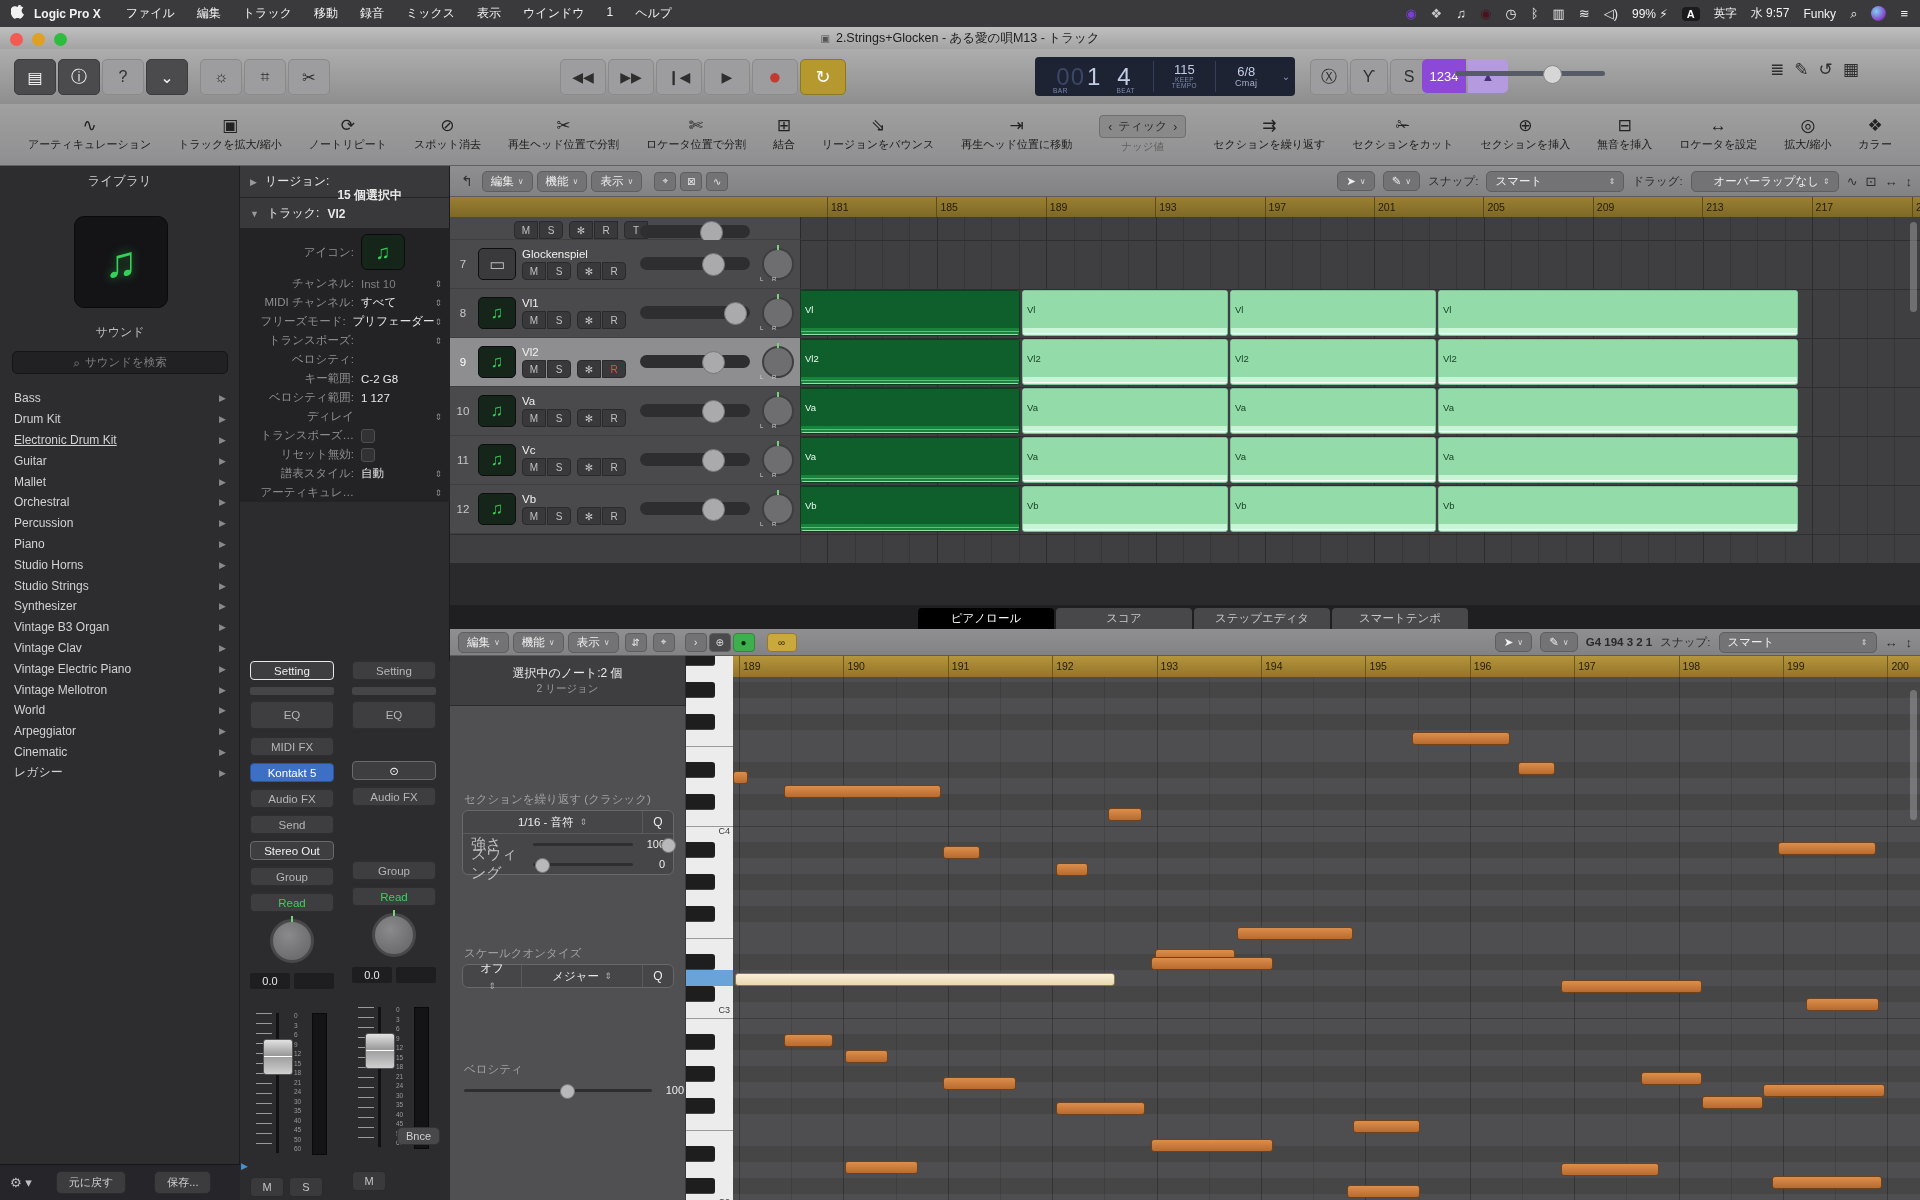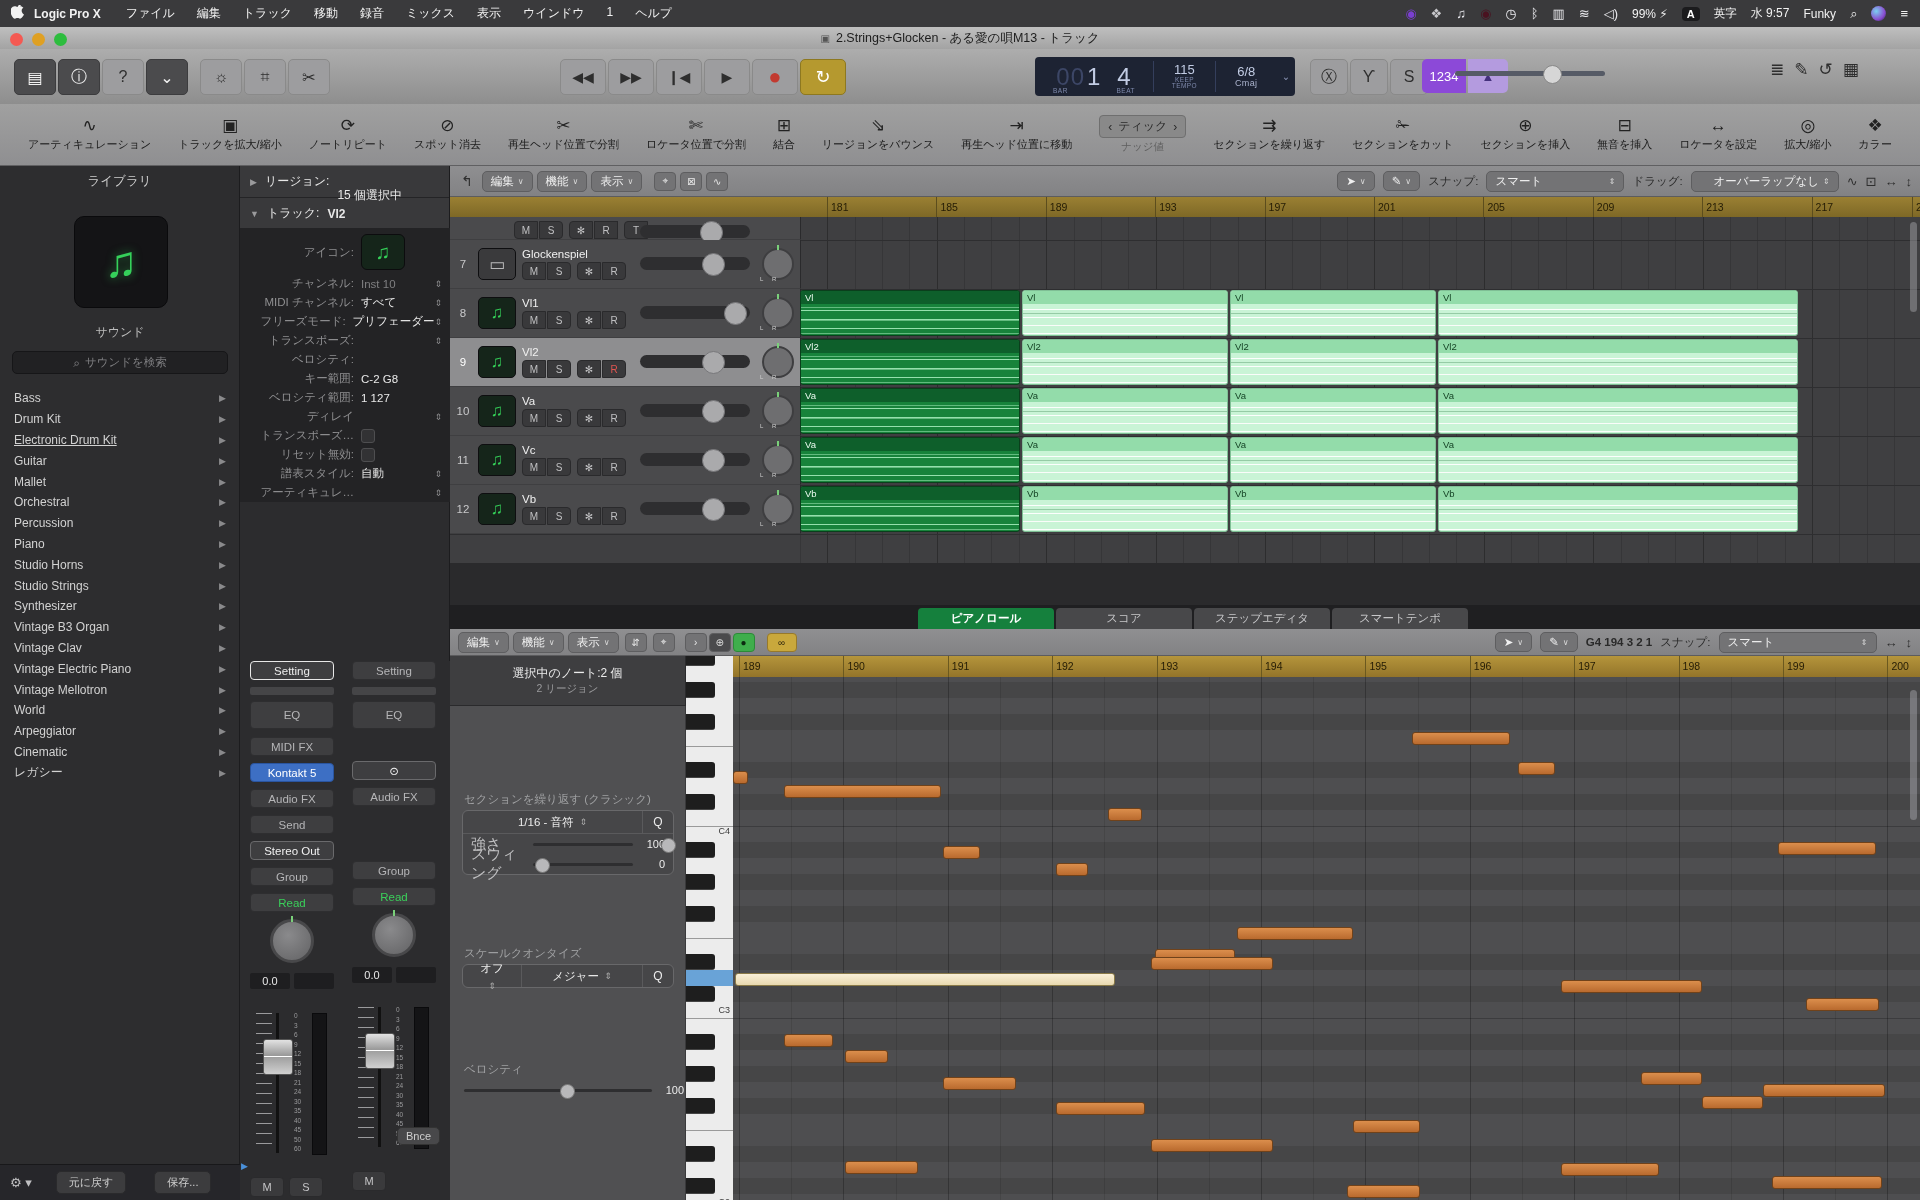--- a/index.html
+++ b/index.html
@@ -137,35 +137,35 @@
   .tb:first-child{border-radius:4px 0 0 4px;}
   .tb.rb{border-radius:0 4px 4px 0;}
   .tb.gap{margin-left:5px;border-radius:4px 0 0 4px;}
   .tb.rec{color:#e05550;}
   .tslider{position:absolute;left:190px;top:17px;width:110px;height:13px;background:#2e2e30;border-radius:7px;}
   .tslider .th{position:absolute;top:-4px;width:21px;height:21px;border-radius:50%;background:#aaaaac;border:1px solid #77777a;}
   .tpan{position:absolute;left:312px;top:8px;width:28px;height:28px;border-radius:50%;background:#6e6e70;border:2px solid #3e3e40;}
   .tpan:before{content:"";position:absolute;left:50%;top:-5px;width:2px;height:5px;background:#7ad07a;transform:translateX(-50%);}
   .tpan:after{content:"L   R";position:absolute;left:-4px;top:26px;font-size:6px;color:#cfcfcf;letter-spacing:1px;white-space:pre;}
   .region{position:absolute;top:1px;height:46px;border-radius:3px;box-sizing:border-box;overflow:hidden;}
-  .region .rh{height:13px;font-size:9.5px;padding:0 4px;line-height:13px;}
+  .region .rh{height:13px;font-size:9.5px;padding:12px 4px;line-height:13px;}
   .region.dark{background:#17833b;border:1px solid #0a3f1c;}
   .region.dark .rh{background:#0e5f2b;color:#eafaef;}
   .region.dark .rb{height:33px;background-image:linear-gradient(rgba(190,255,210,.75) 1px,transparent 1px),linear-gradient(rgba(190,255,210,.45) 1px,transparent 1px);background-size:60% 9px,80% 13px;background-position:4px 6px,30px 3px;}
   .region.light{background:#c9f4d6;border:1px solid #7fbf95;}
   .region.light .rh{background:#93dcaa;color:#123f22;}
   .region.light .rb{height:33px;background-image:linear-gradient(rgba(255,255,255,.95) 1px,transparent 1px),linear-gradient(rgba(30,110,55,.30) 1px,transparent 1px);background-size:55% 8px,75% 12px;background-position:5px 5px,25px 9px;}
   #lanes .vline{position:absolute;top:0;height:346px;width:1px;background:rgba(0,0,0,.13);}
   #lanes .vline.strong{background:rgba(0,0,0,.28);}
   #belowlanes{left:450px;top:563px;width:1470px;height:42px;background:#2a2a2c;}
   .scrollthumb{position:absolute;width:7px;border-radius:4px;background:rgba(200,200,205,.35);}
   
   #tabbar{left:450px;top:605px;width:1470px;height:24px;background:#1f1f21;display:flex;align-items:flex-end;padding-left:468px;box-sizing:border-box;gap:2px;}
   .etab{width:136px;height:21px;background:#48484a;color:#c8c8ca;font-size:11.5px;display:flex;align-items:center;justify-content:center;border-radius:4px 4px 0 0;}
-  .etab.active{background:#15803d;color:#fff;font-weight:bold;}
+  .etab.active{background:#000000;color:#fff;}
   #ed-toolbar{left:450px;top:629px;width:1470px;height:27px;background:linear-gradient(#8f8f91,#828284);
               border-bottom:1px solid #5c5c5e;display:flex;align-items:center;gap:6px;padding:0 8px;box-sizing:border-box;}
   .minibtn{width:20px;height:17px;border-radius:4px;display:flex;align-items:center;justify-content:center;font-size:10px;
            background:#737375;border:1px solid #5e5e60;color:#e8e8e8;}
   .minibtn.greenb{background:#3fae4c;border-color:#2c8a38;color:#0c2a10;}
   .minibtn.goldb{background:#c9a83c;border-color:#97792a;color:#3a2f10;}
   #ed-info{left:450px;top:656px;width:236px;height:50px;background:#3e3e40;border-right:1px solid #2a2a2c;border-bottom:1px solid #2a2a2c;
            display:flex;flex-direction:column;align-items:center;justify-content:center;box-sizing:border-box;}
   #ed-info .l1{color:#ececec;font-size:12px;}
   #ed-info .l2{color:#9a9a9c;font-size:10.5px;}
@@ -479,21 +479,21 @@
       <span style="color:#c0c0c2;font-size:13px;">⚙ ▾</span>
       <span class="footbtn" style="margin-left:14px;">元に戻す</span>
       <span class="footbtn" style="margin-left:18px;">保存...</span>
     </div>
   </div>
 
   <div id="inspector" class="abs">
     <div class="ihdr">
       <span class="tri">▶</span>
       <span>リージョン:</span>
-      <span style="font-weight:normal;margin-top:27px;">15 個選択中</span>
+      <span style="font-weight:bold;margin-top:27px;">15 個選択中</span>
     </div>
     <div class="ihdr">
       <span class="tri">▼</span>
       <span>トラック:</span>
       <span style="font-weight:bold;">Vl2</span>
     </div>
     <div id="iparams">
         <div class="iprow iconrow">
           <div class="pl">アイコン:</div>
           <div class="tricon">♫</div>

